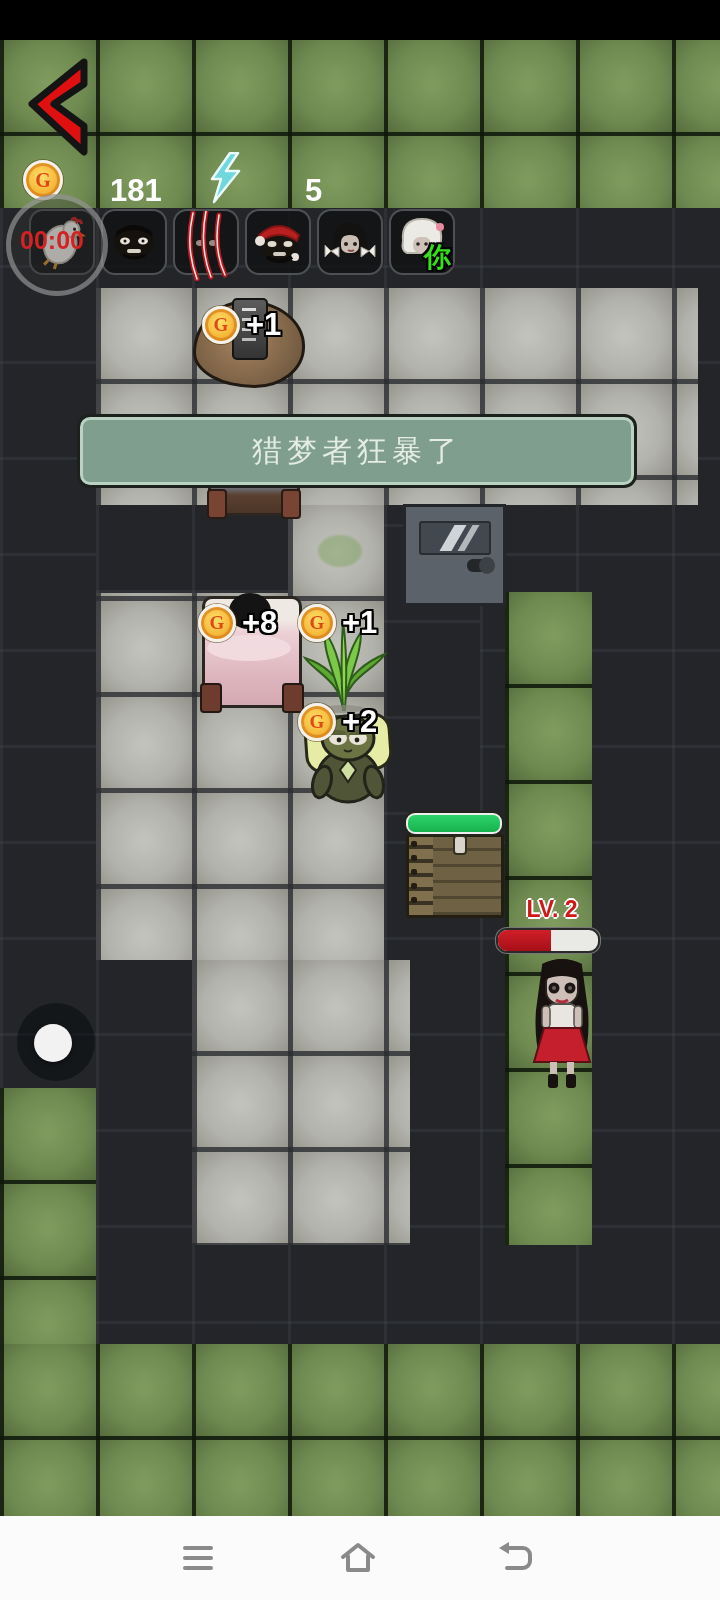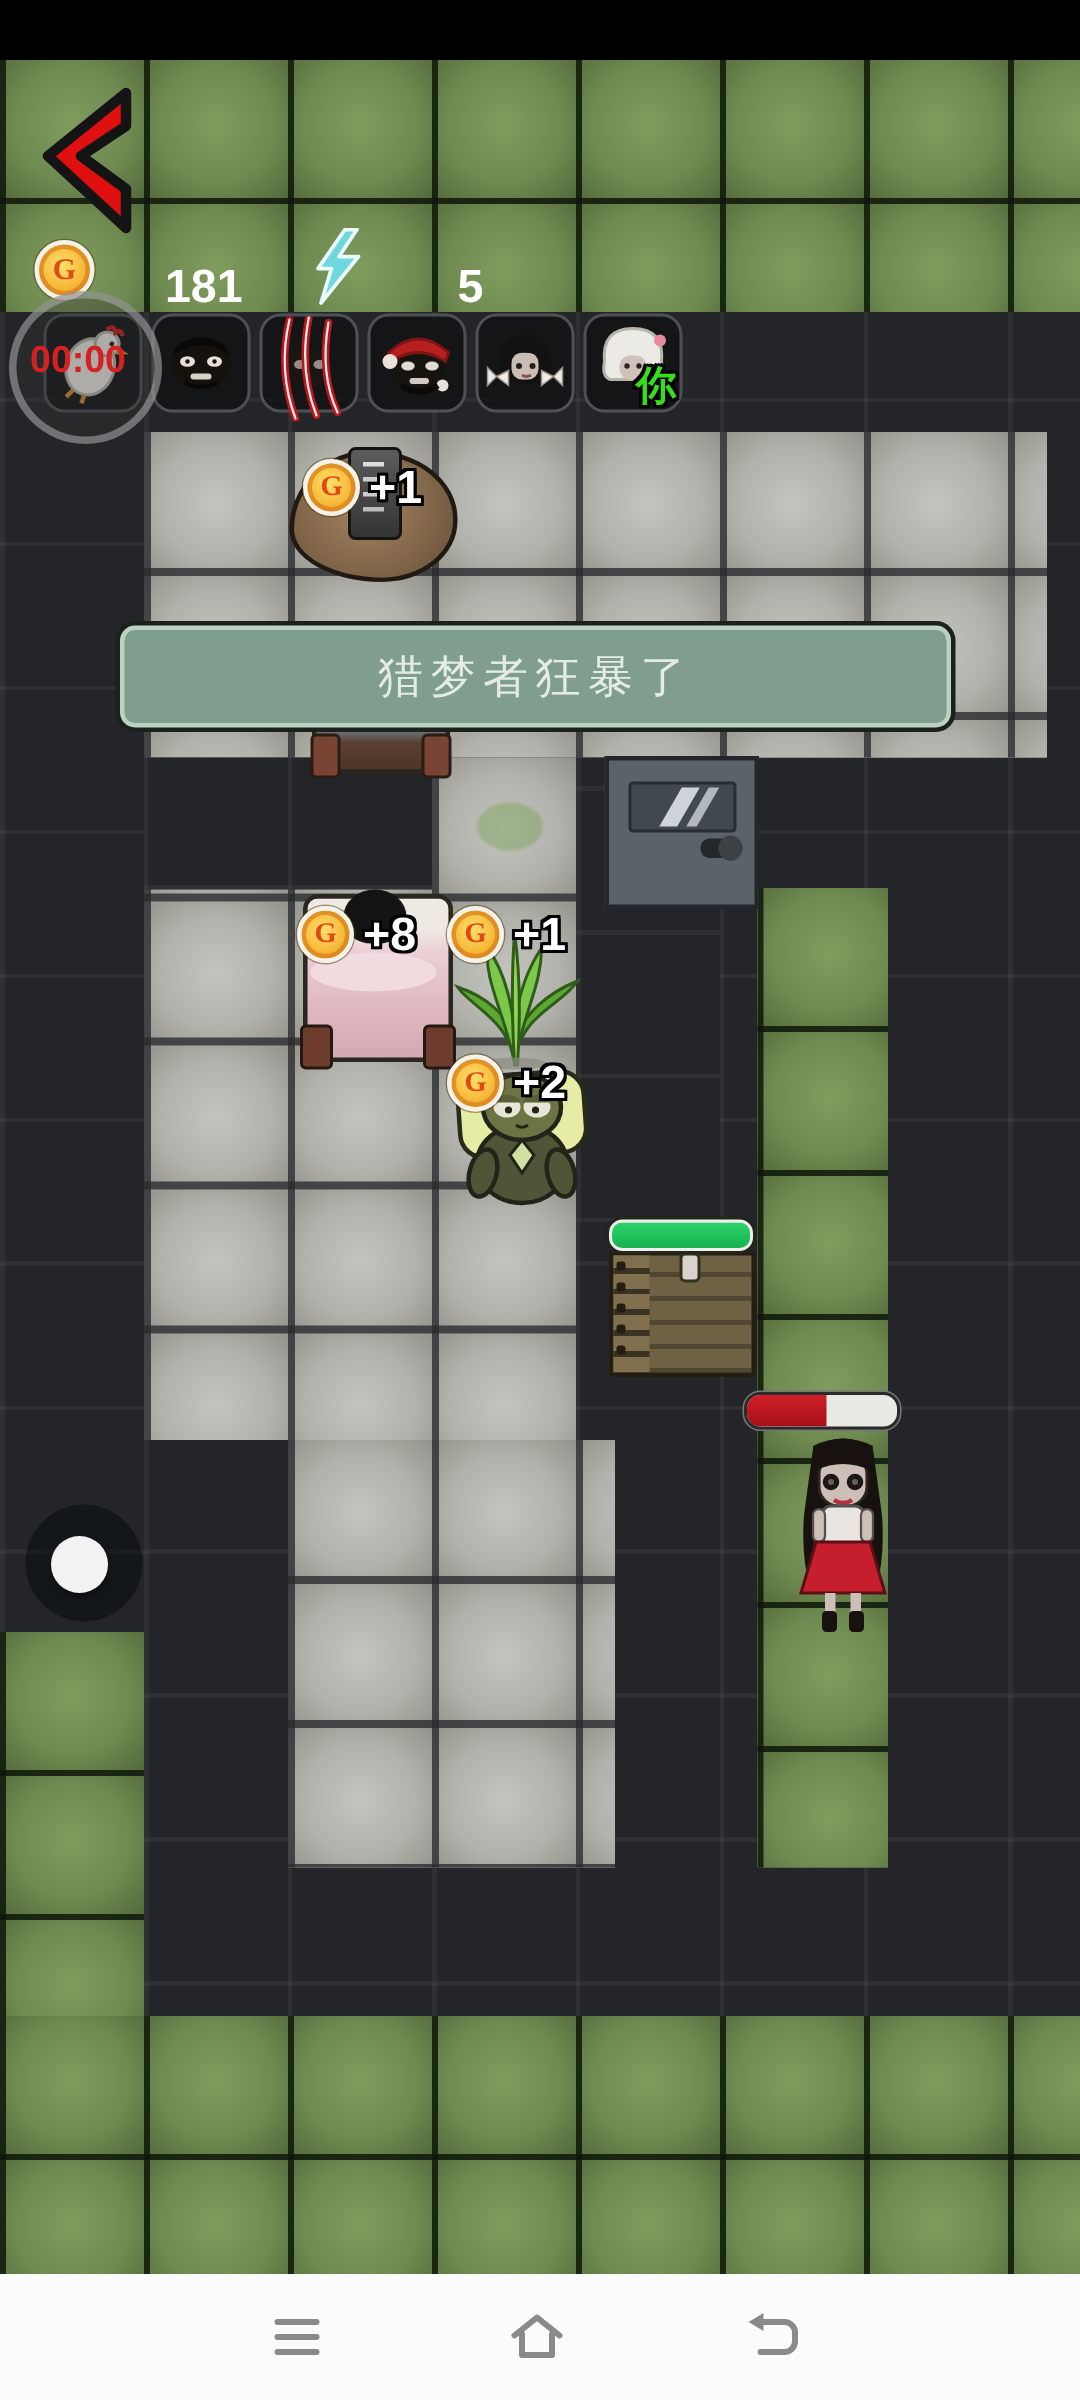--- a/index.html
+++ b/index.html
@@ -183,20 +183,21 @@
 
     <div class="obj crate" style="left:406px;top:834px;">
       <span class="side"></span>
         <span class="bolts"></span>
         <span class="notch"></span>
     </div>
     <div class="bar bar-green" style="left:406px;top:813px;width:92px;height:17px;">
       <div class="fill" style="width: 100%;"></div>
     </div>
 
+    <div class="elv outline-w" style="left:452px;top:896px;">LV. 2</div>
     <div class="bar bar-red" style="left:496px;top:928px;width:100px;height:21px;">
       <div class="fill" style="width: 53%;"></div>
     </div>
     <svg class="obj" style="left:512px;top:950px;" width="100" height="142" viewBox="0 0 100 142">
       <path d="M30 16 Q50 2 70 16 L76 60 Q78 90 72 108 L64 104 L60 70 L40 70 L36 104 L28 108 Q22 88 24 60 Z" fill="#17120f"></path>
       <rect x="34" y="20" width="32" height="34" rx="13" fill="#cdbfb8" stroke="#2a221e" stroke-width="2"></rect>
       <path d="M30 14 Q50 4 70 14 L68 30 Q50 22 32 30 Z" fill="#17120f"></path>
       <circle cx="42" cy="38" r="5.5" fill="#1c1714"></circle>
         <circle cx="58" cy="38" r="5.5" fill="#1c1714"></circle>
       <circle cx="42" cy="38" r="2" fill="#6a5f58"></circle>

